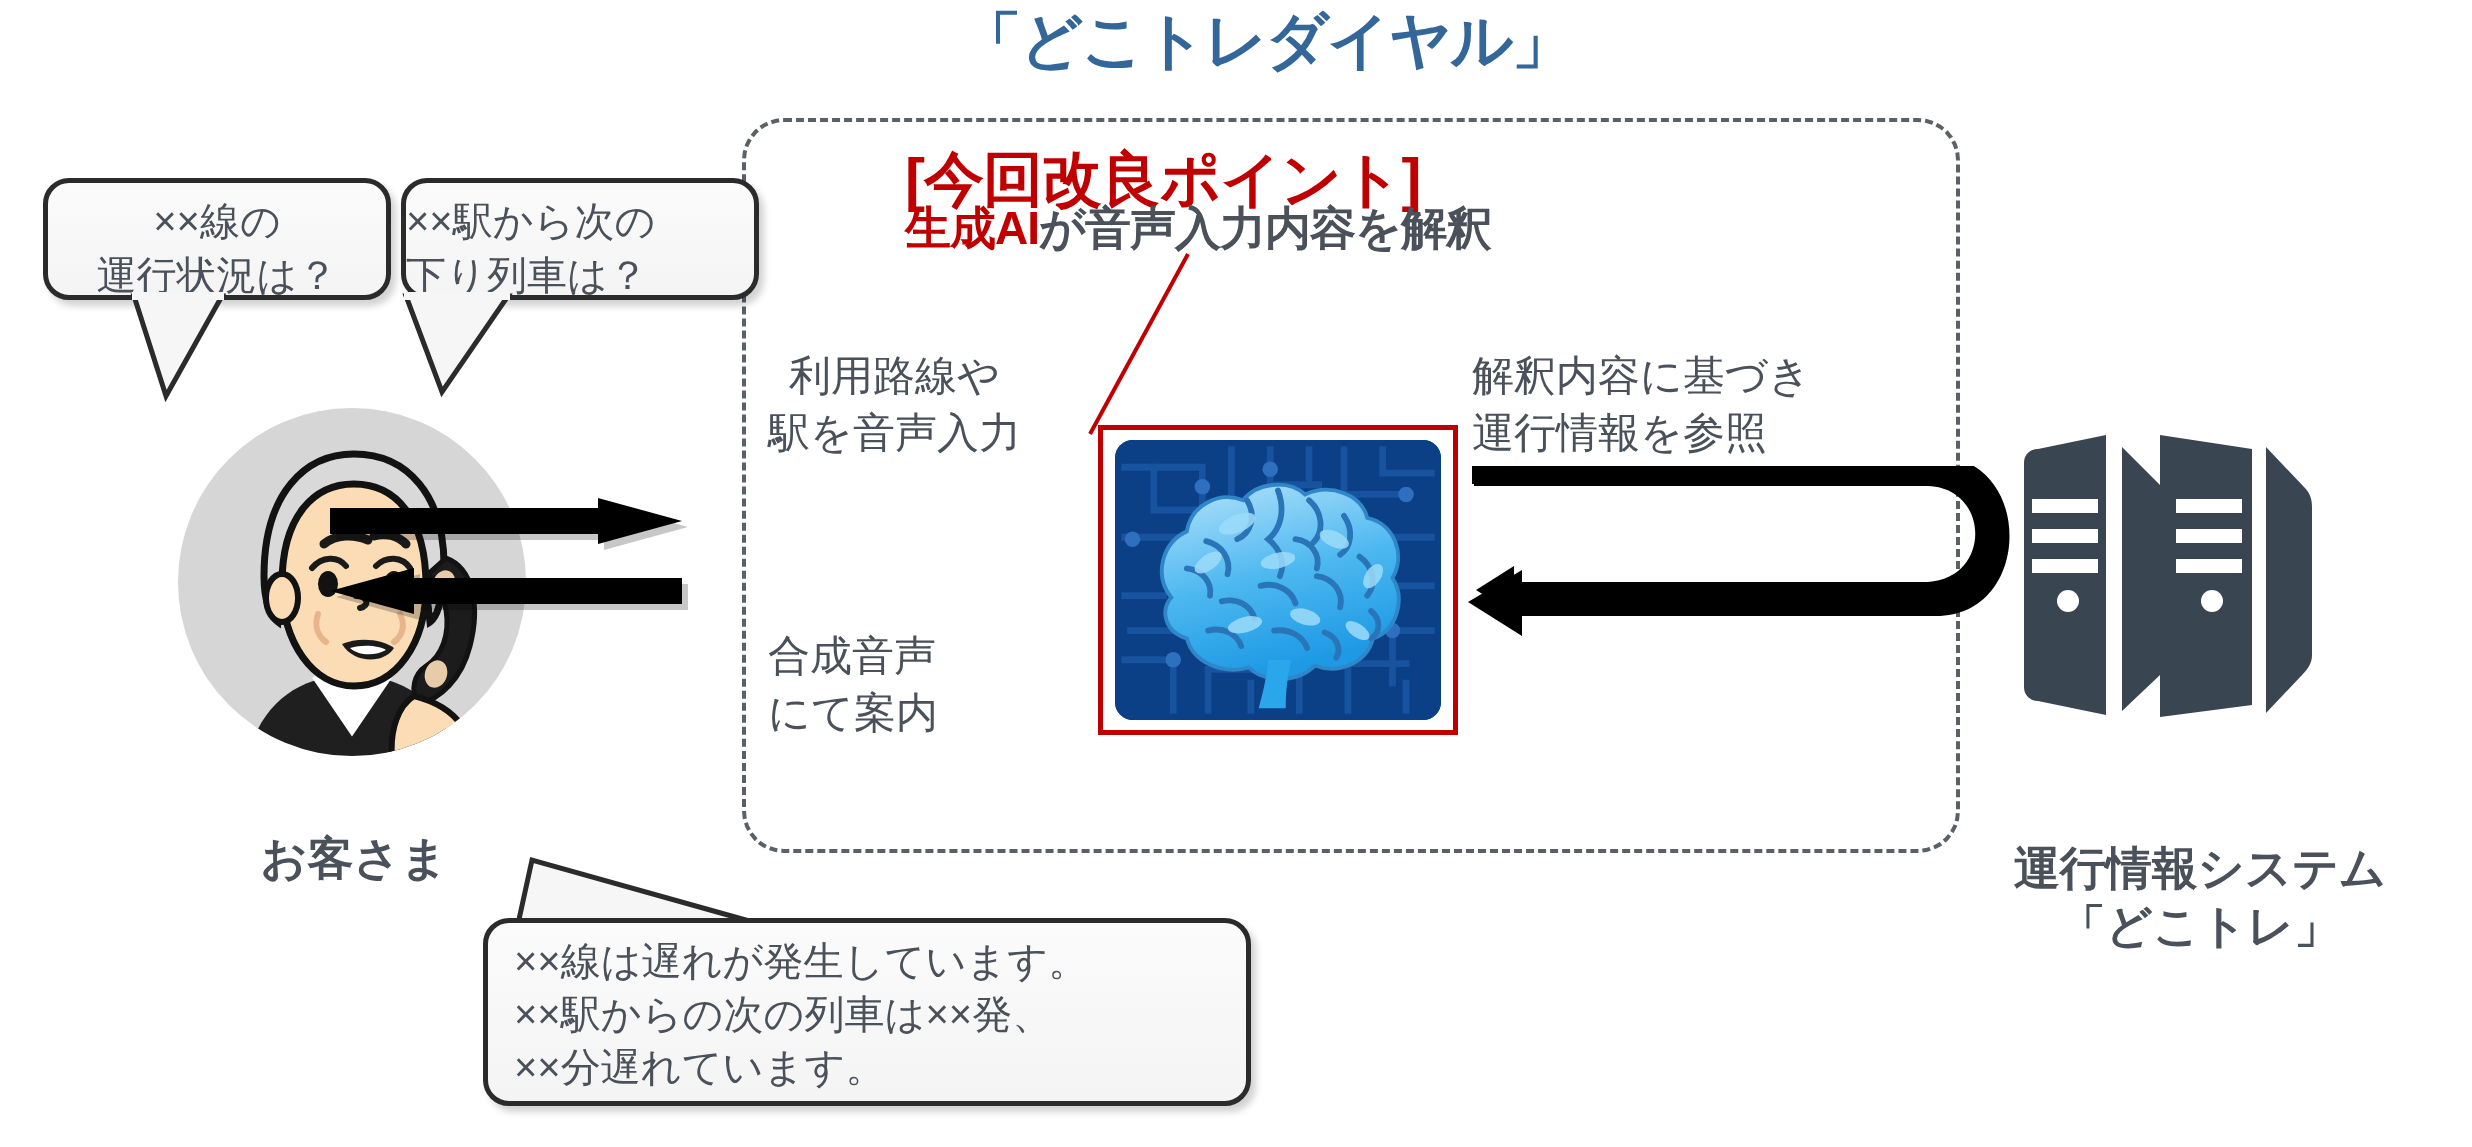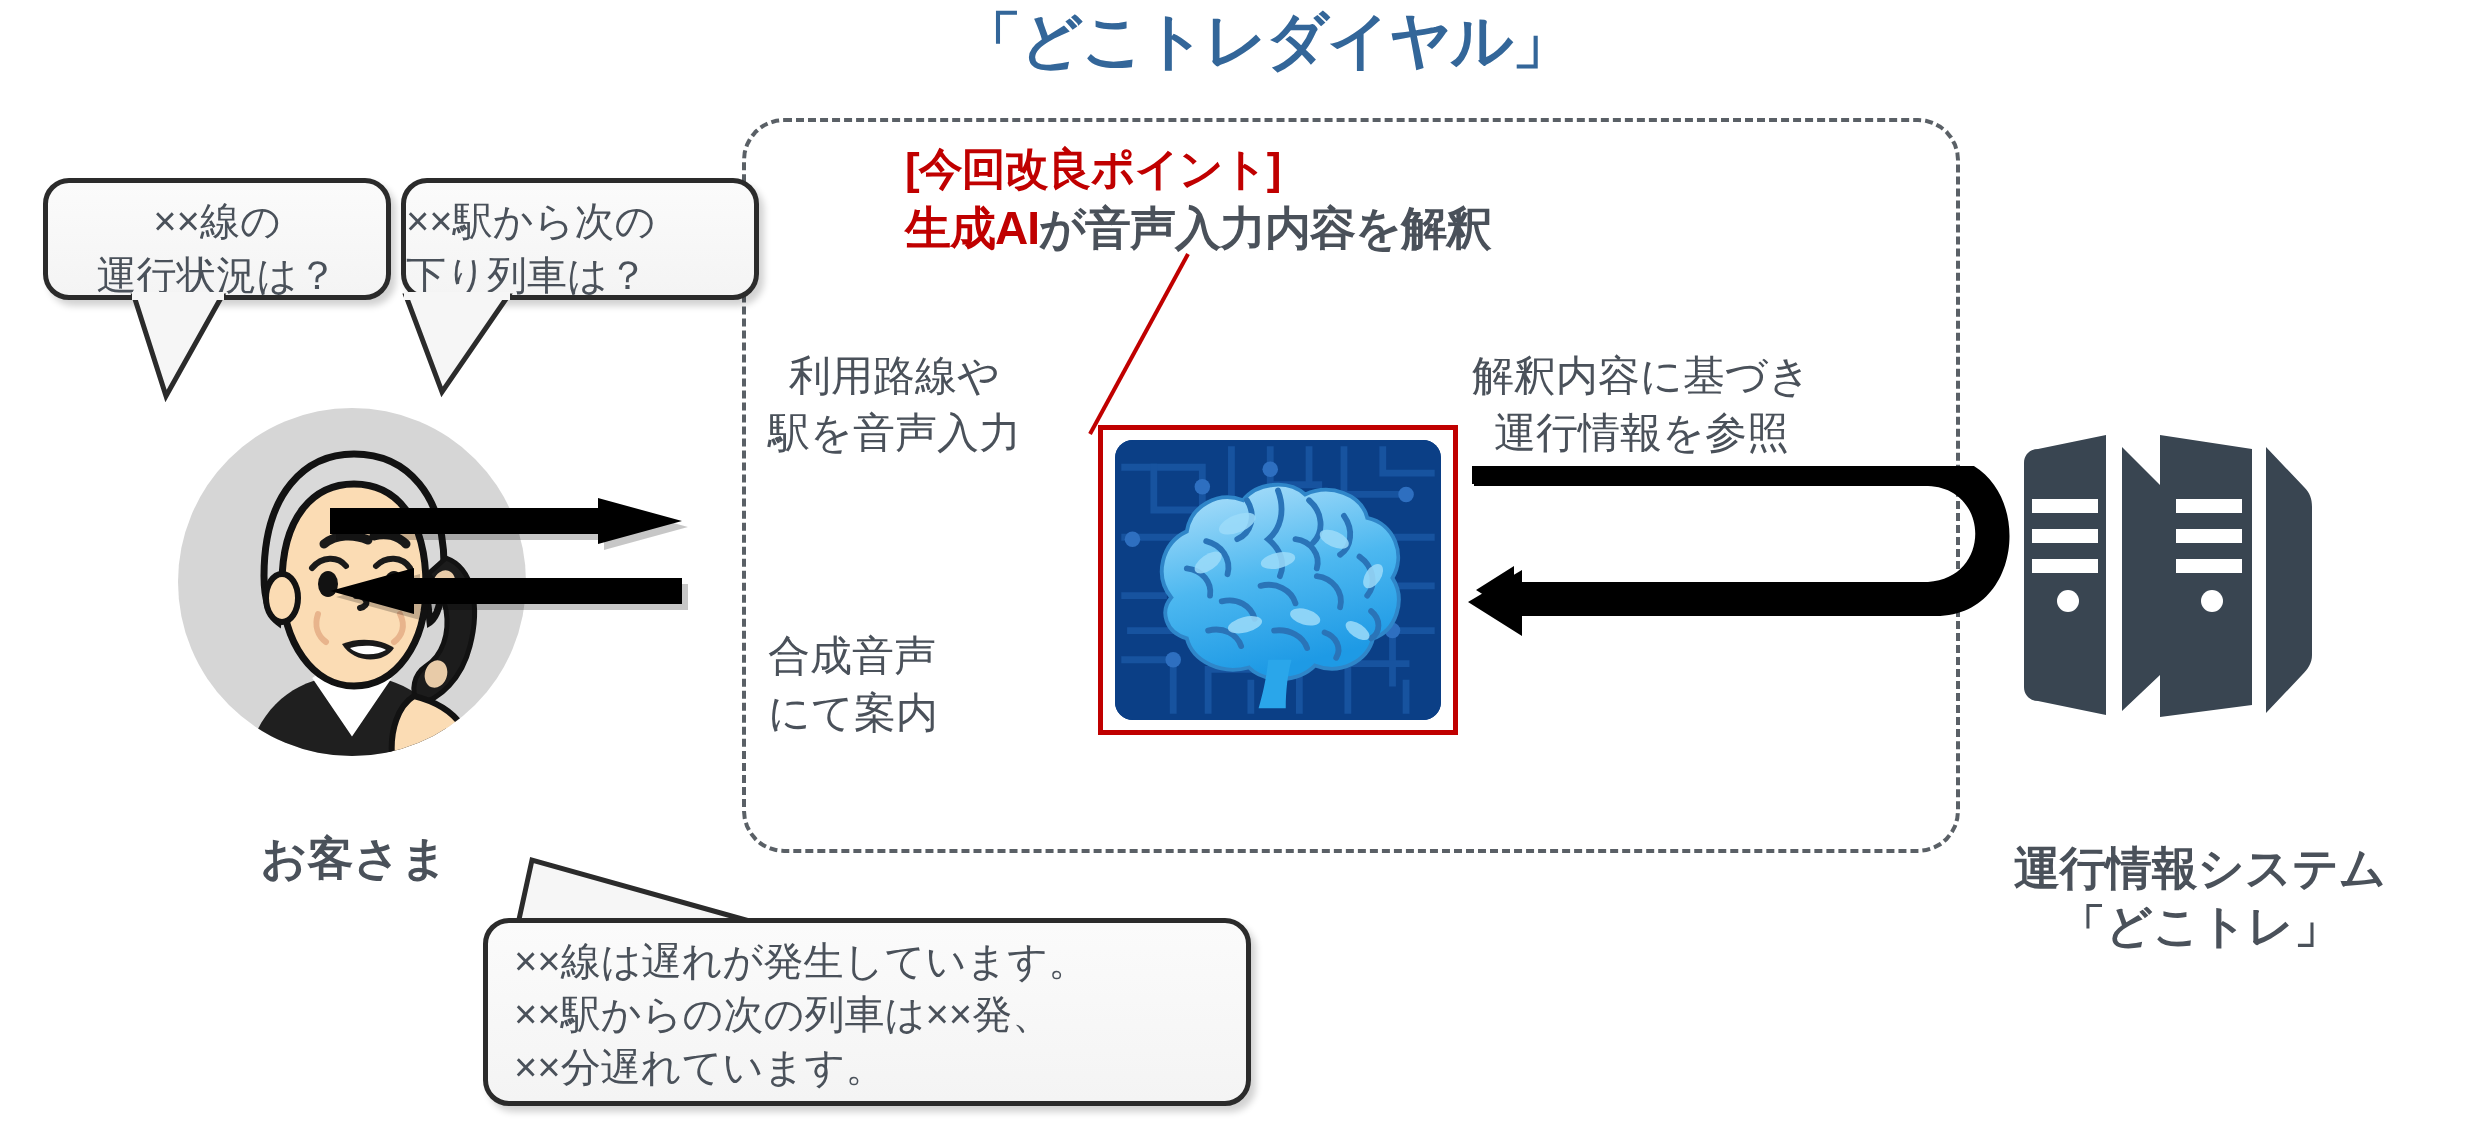--- a/index.html
+++ b/index.html
@@ -42,21 +42,21 @@
     height: 735px;
     border: 4px dashed #5a6066;
     border-radius: 42px;
     box-sizing: border-box;
   }
 
   
   #improve-tag {
     left: 905px;
     top: 140px;
-    font-size: 44px;
+    font-size: 60px;
     font-weight: bold;
     color: #c00000;
     white-space: nowrap;
     letter-spacing: -1px;
   }
   #improve-main {
     left: 905px;
     top: 198px;
     font-size: 46px;
     font-weight: bold;
@@ -122,21 +122,21 @@
 
   
   .mid-label {
     font-size: 42px;
     line-height: 1.35;
     color: #4a515a;
     white-space: nowrap;
   }
   #label-input { left: 768px; top: 348px; text-align: center; }
   #label-tts   { left: 768px; top: 628px; text-align: left; }
-  #label-ref   { left: 1472px; top: 348px; text-align: center; }
+  #label-ref   { left: 1472px; top: 348px; }
 
   
   #ai-brain-box {
     left: 1098px; top: 425px;
     width: 360px; height: 310px;
     border: 5px solid #c00000;
     background: #ffffff;
     box-sizing: border-box;
     padding: 10px 12px;
   }

